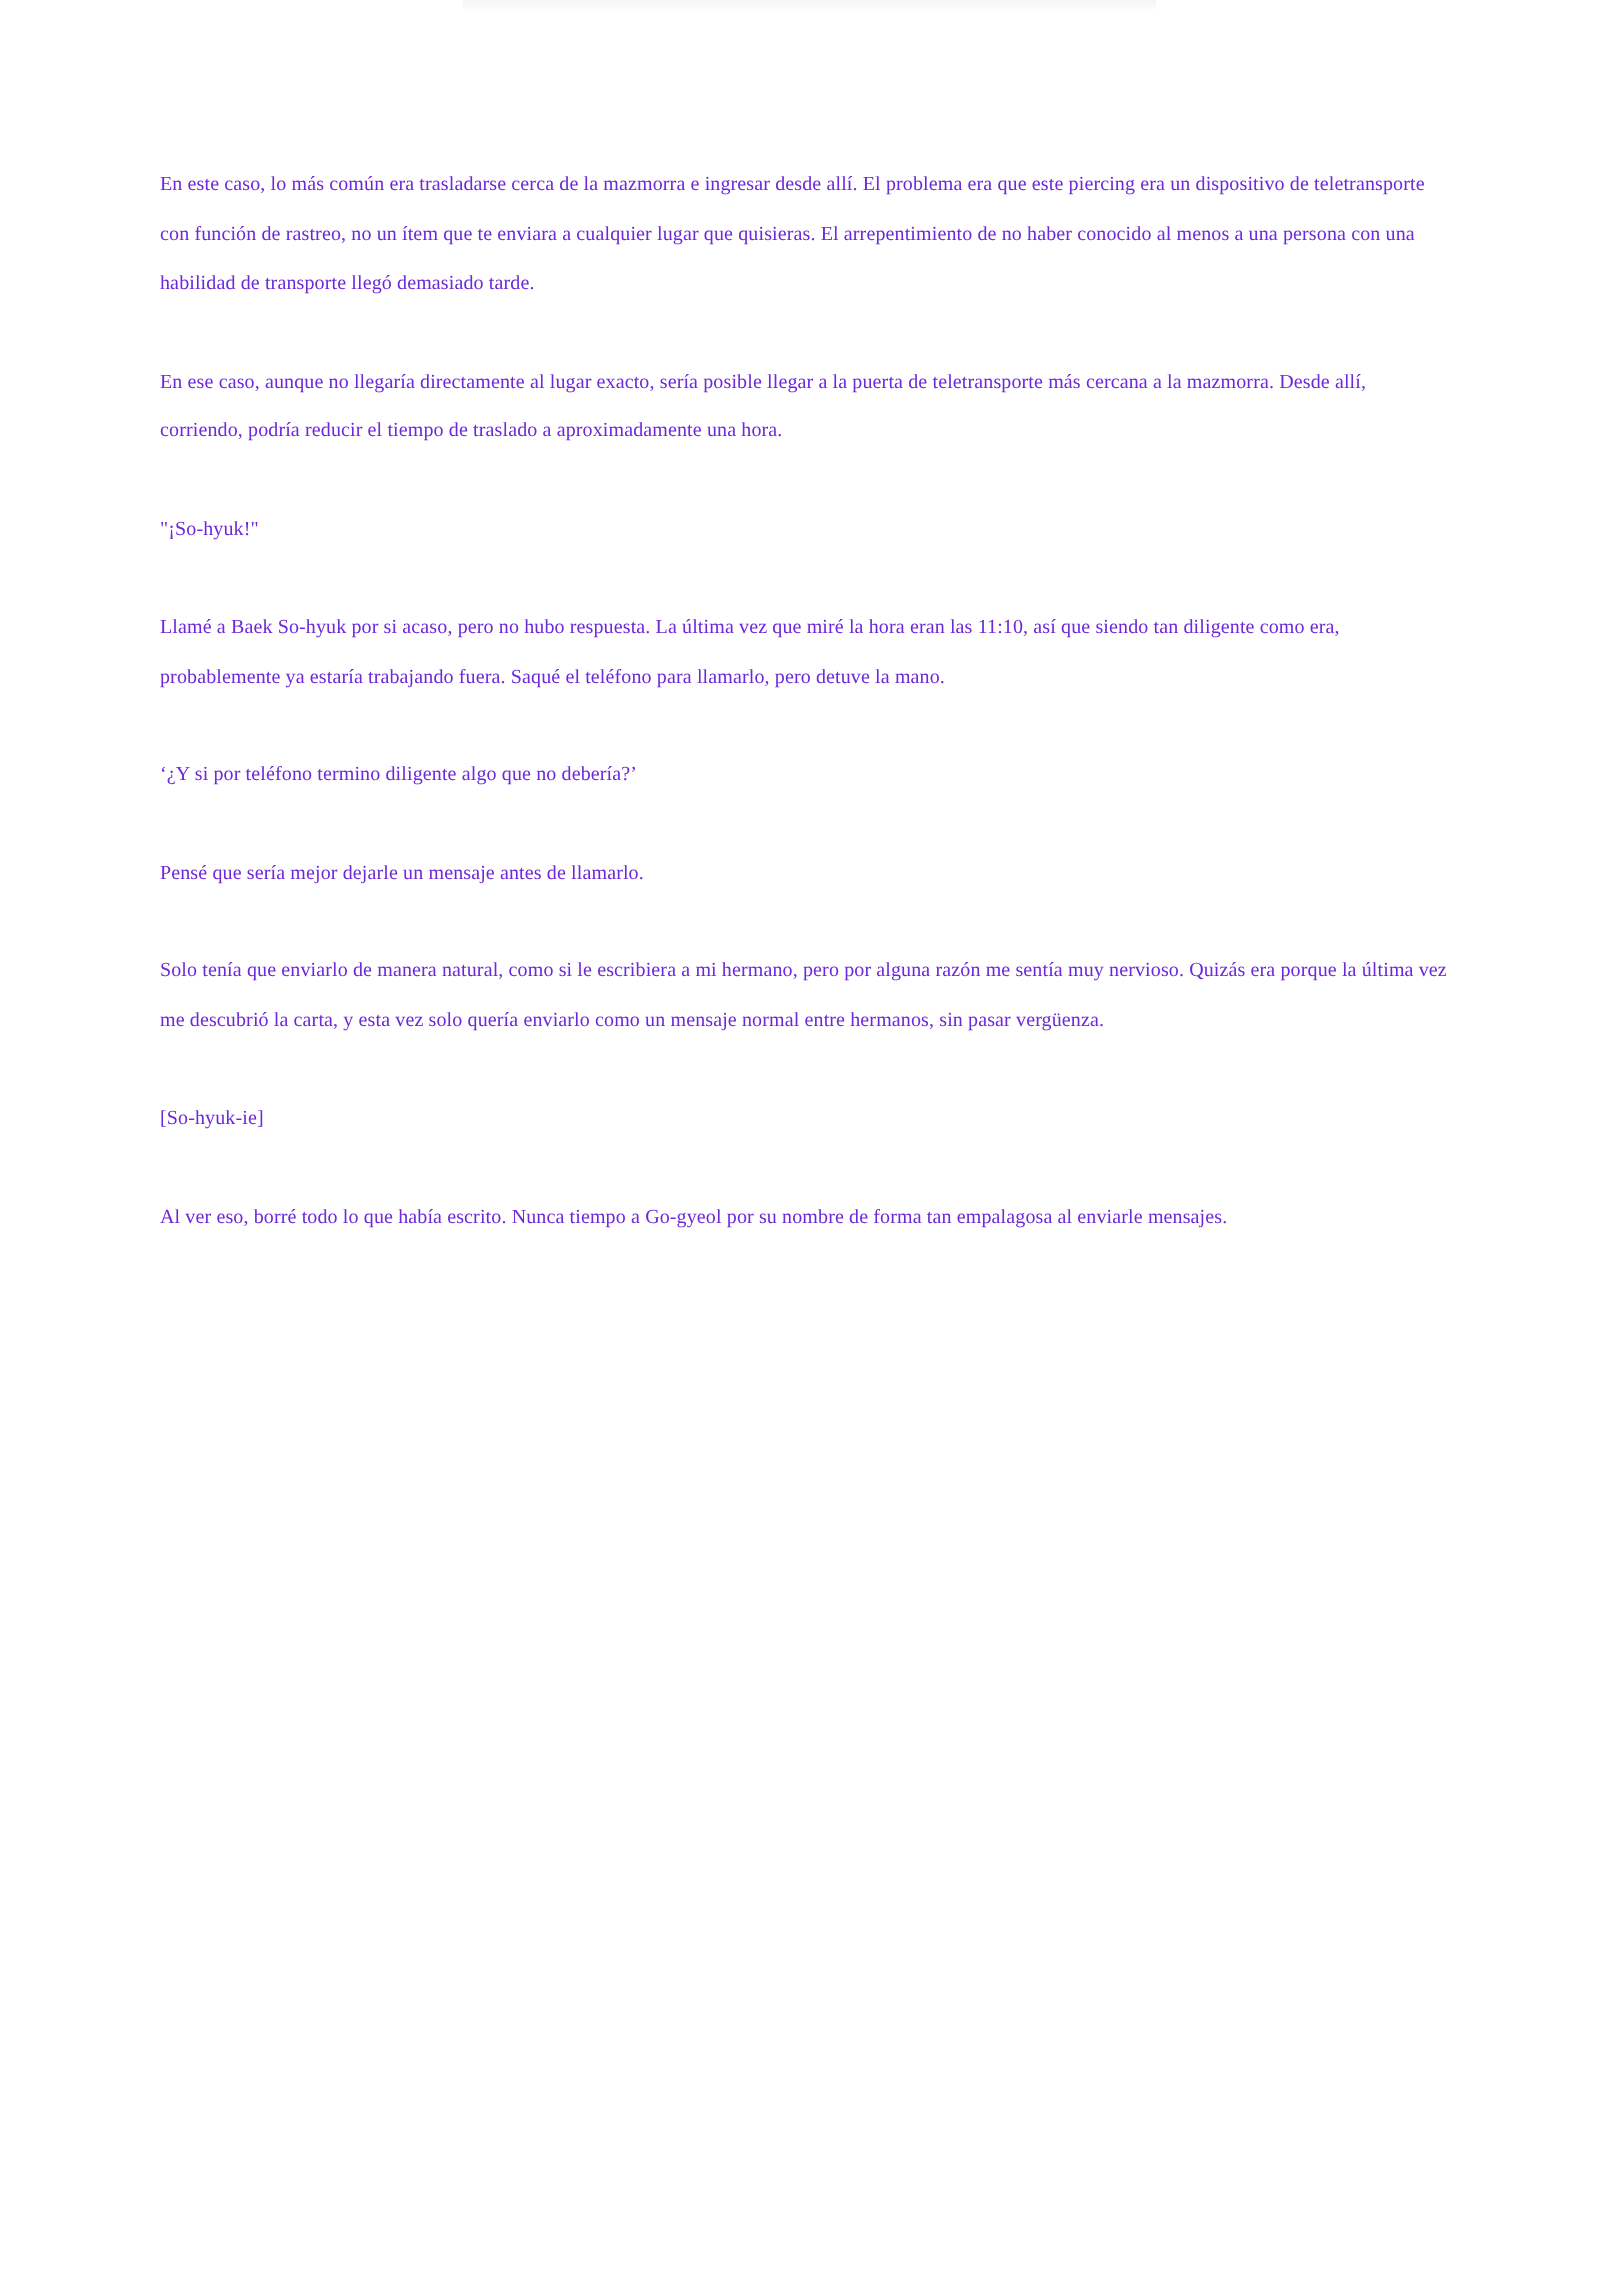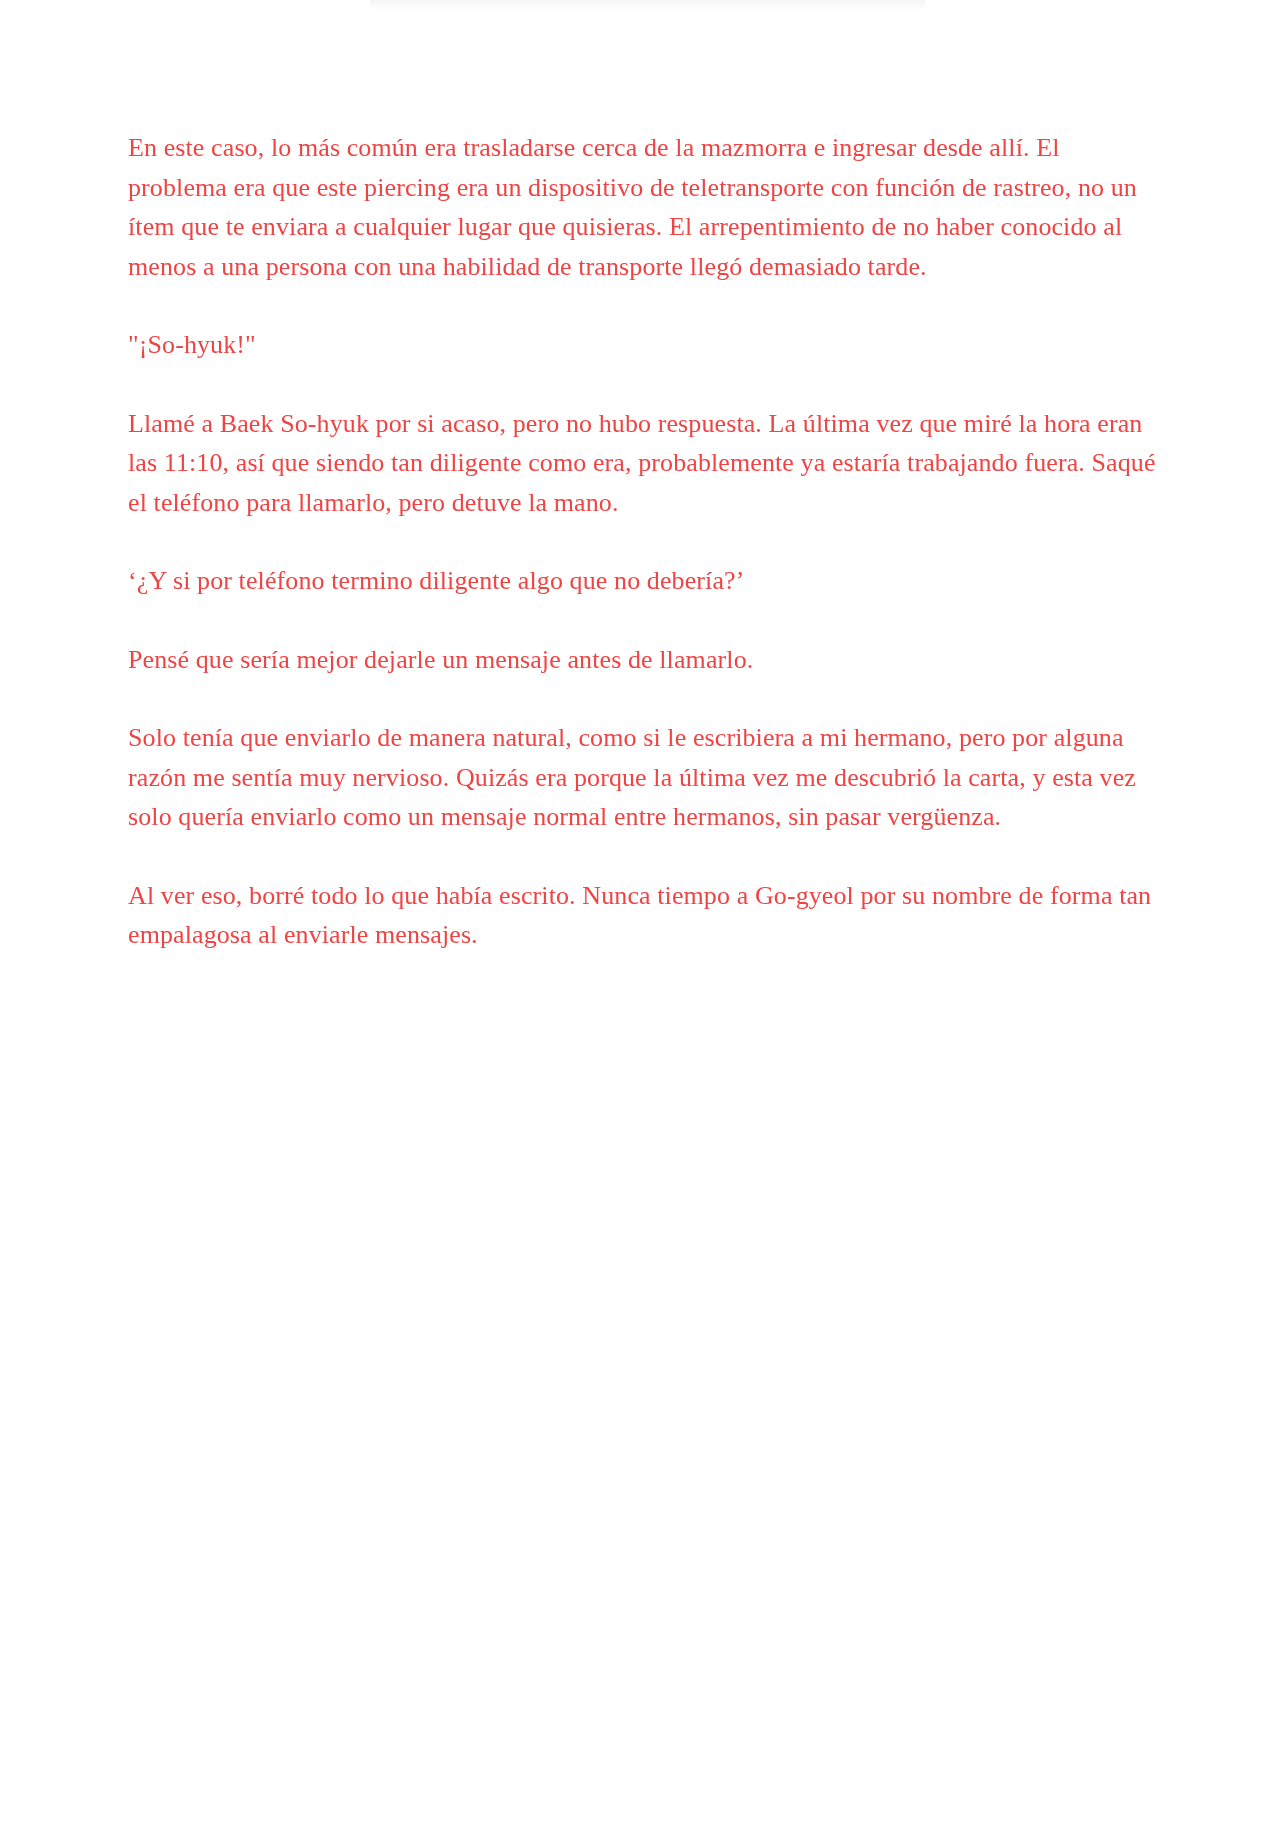--- a/index.html
+++ b/index.html
@@ -21,36 +21,38 @@
       height: 9px;
       background: linear-gradient(#f6f6f6, #fdfdfd);
       border-radius: 0 0 4px 4px;
     }
     .content {
       position: absolute;
       left: 128px;
       top: 128px;
       width: 1030px;
       font-family: "Liberation Serif", "DejaVu Serif", serif;
-      font-size: 26px;
+      font-size: 16px;
       line-height: 39.5px;
-      color: #ef4444;
+      color: #6d28d9;
       letter-spacing: 0.1px;
     }
     .content p {
       margin: 0 0 39px 0;
       padding: 0;
     }
   </style>
 </head>
 <body>
 
 <div class="top-bar"></div>
 
 <div class="content">
   <p>En este caso, lo más común era trasladarse cerca de la mazmorra e ingresar desde allí. El problema era que este piercing era un dispositivo de teletransporte con función de rastreo, no un ítem que te enviara a cualquier lugar que quisieras. El arrepentimiento de no haber conocido al menos a una persona con una habilidad de transporte llegó demasiado tarde.</p>
+  <p>En ese caso, aunque no llegaría directamente al lugar exacto, sería posible llegar a la puerta de teletransporte más cercana a la mazmorra. Desde allí, corriendo, podría reducir el tiempo de traslado a aproximadamente una hora.</p>
   <p>"¡So-hyuk!"</p>
   <p>Llamé a Baek So-hyuk por si acaso, pero no hubo respuesta. La última vez que miré la hora eran las 11:10, así que siendo tan diligente como era, probablemente ya estaría trabajando fuera. Saqué el teléfono para llamarlo, pero detuve la mano.</p>
   <p>‘¿Y si por teléfono termino diligente algo que no debería?’</p>
   <p>Pensé que sería mejor dejarle un mensaje antes de llamarlo.</p>
   <p>Solo tenía que enviarlo de manera natural, como si le escribiera a mi hermano, pero por alguna razón me sentía muy nervioso. Quizás era porque la última vez me descubrió la carta, y esta vez solo quería enviarlo como un mensaje normal entre hermanos, sin pasar vergüenza.</p>
+  <p>[So-hyuk-ie]</p>
   <p>Al ver eso, borré todo lo que había escrito. Nunca tiempo a Go-gyeol por su nombre de forma tan empalagosa al enviarle mensajes.</p>
 </div>
 
 </body></html>

